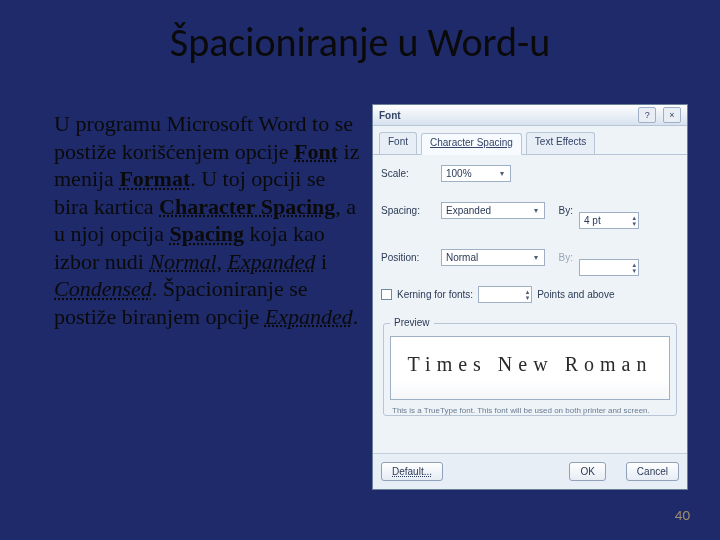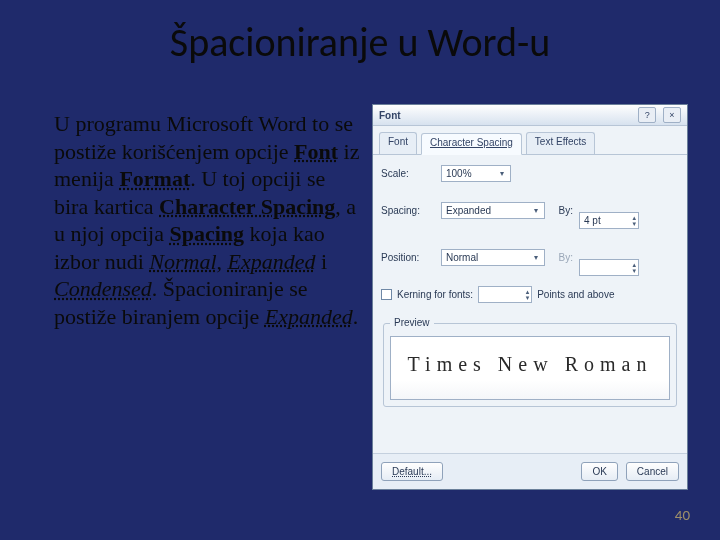--- a/index.html
+++ b/index.html
@@ -199,21 +199,21 @@
     box-sizing:border-box;
   }
   .btn {
     border: 1px solid #8fa2ba;
     background: linear-gradient(#fefefe,#e6edf5);
     border-radius: 3px;
     padding: 3px 10px;
     color: #2a3a55;
     font-size: 10px;
   }
-  .btn-group { display:flex; gap:8px;padding-left:6px; }
+  .btn-group { display:flex; gap:20px;padding-left:6px; }
   .btn.dotted { text-decoration: underline dotted; }
 
   .page-number {
     position: absolute;
     bottom: 16px;
     right: 30px;
     font-family: Calibri, Arial, sans-serif;
     font-size: 15px;
     color: #9c8e6a;
   }
@@ -297,20 +297,21 @@
             </span>
         </div>
         <span>Points and above</span>
       </div>
 
       <div class="preview-group">
         <span class="preview-legend">Preview</span>
         <div class="preview-inner">
           <span class="preview-sample">Times New Roman</span>
         </div>
+        <div class="preview-note">This is a TrueType font. This font will be used on both printer and screen.</div>
       </div>
 
     </div>
 
     <div class="bottom-bar">
       <span class="btn dotted">Default...</span>
       <span class="btn-group">
         <span class="btn">OK</span>
         <span class="btn">Cancel</span>
       </span>

